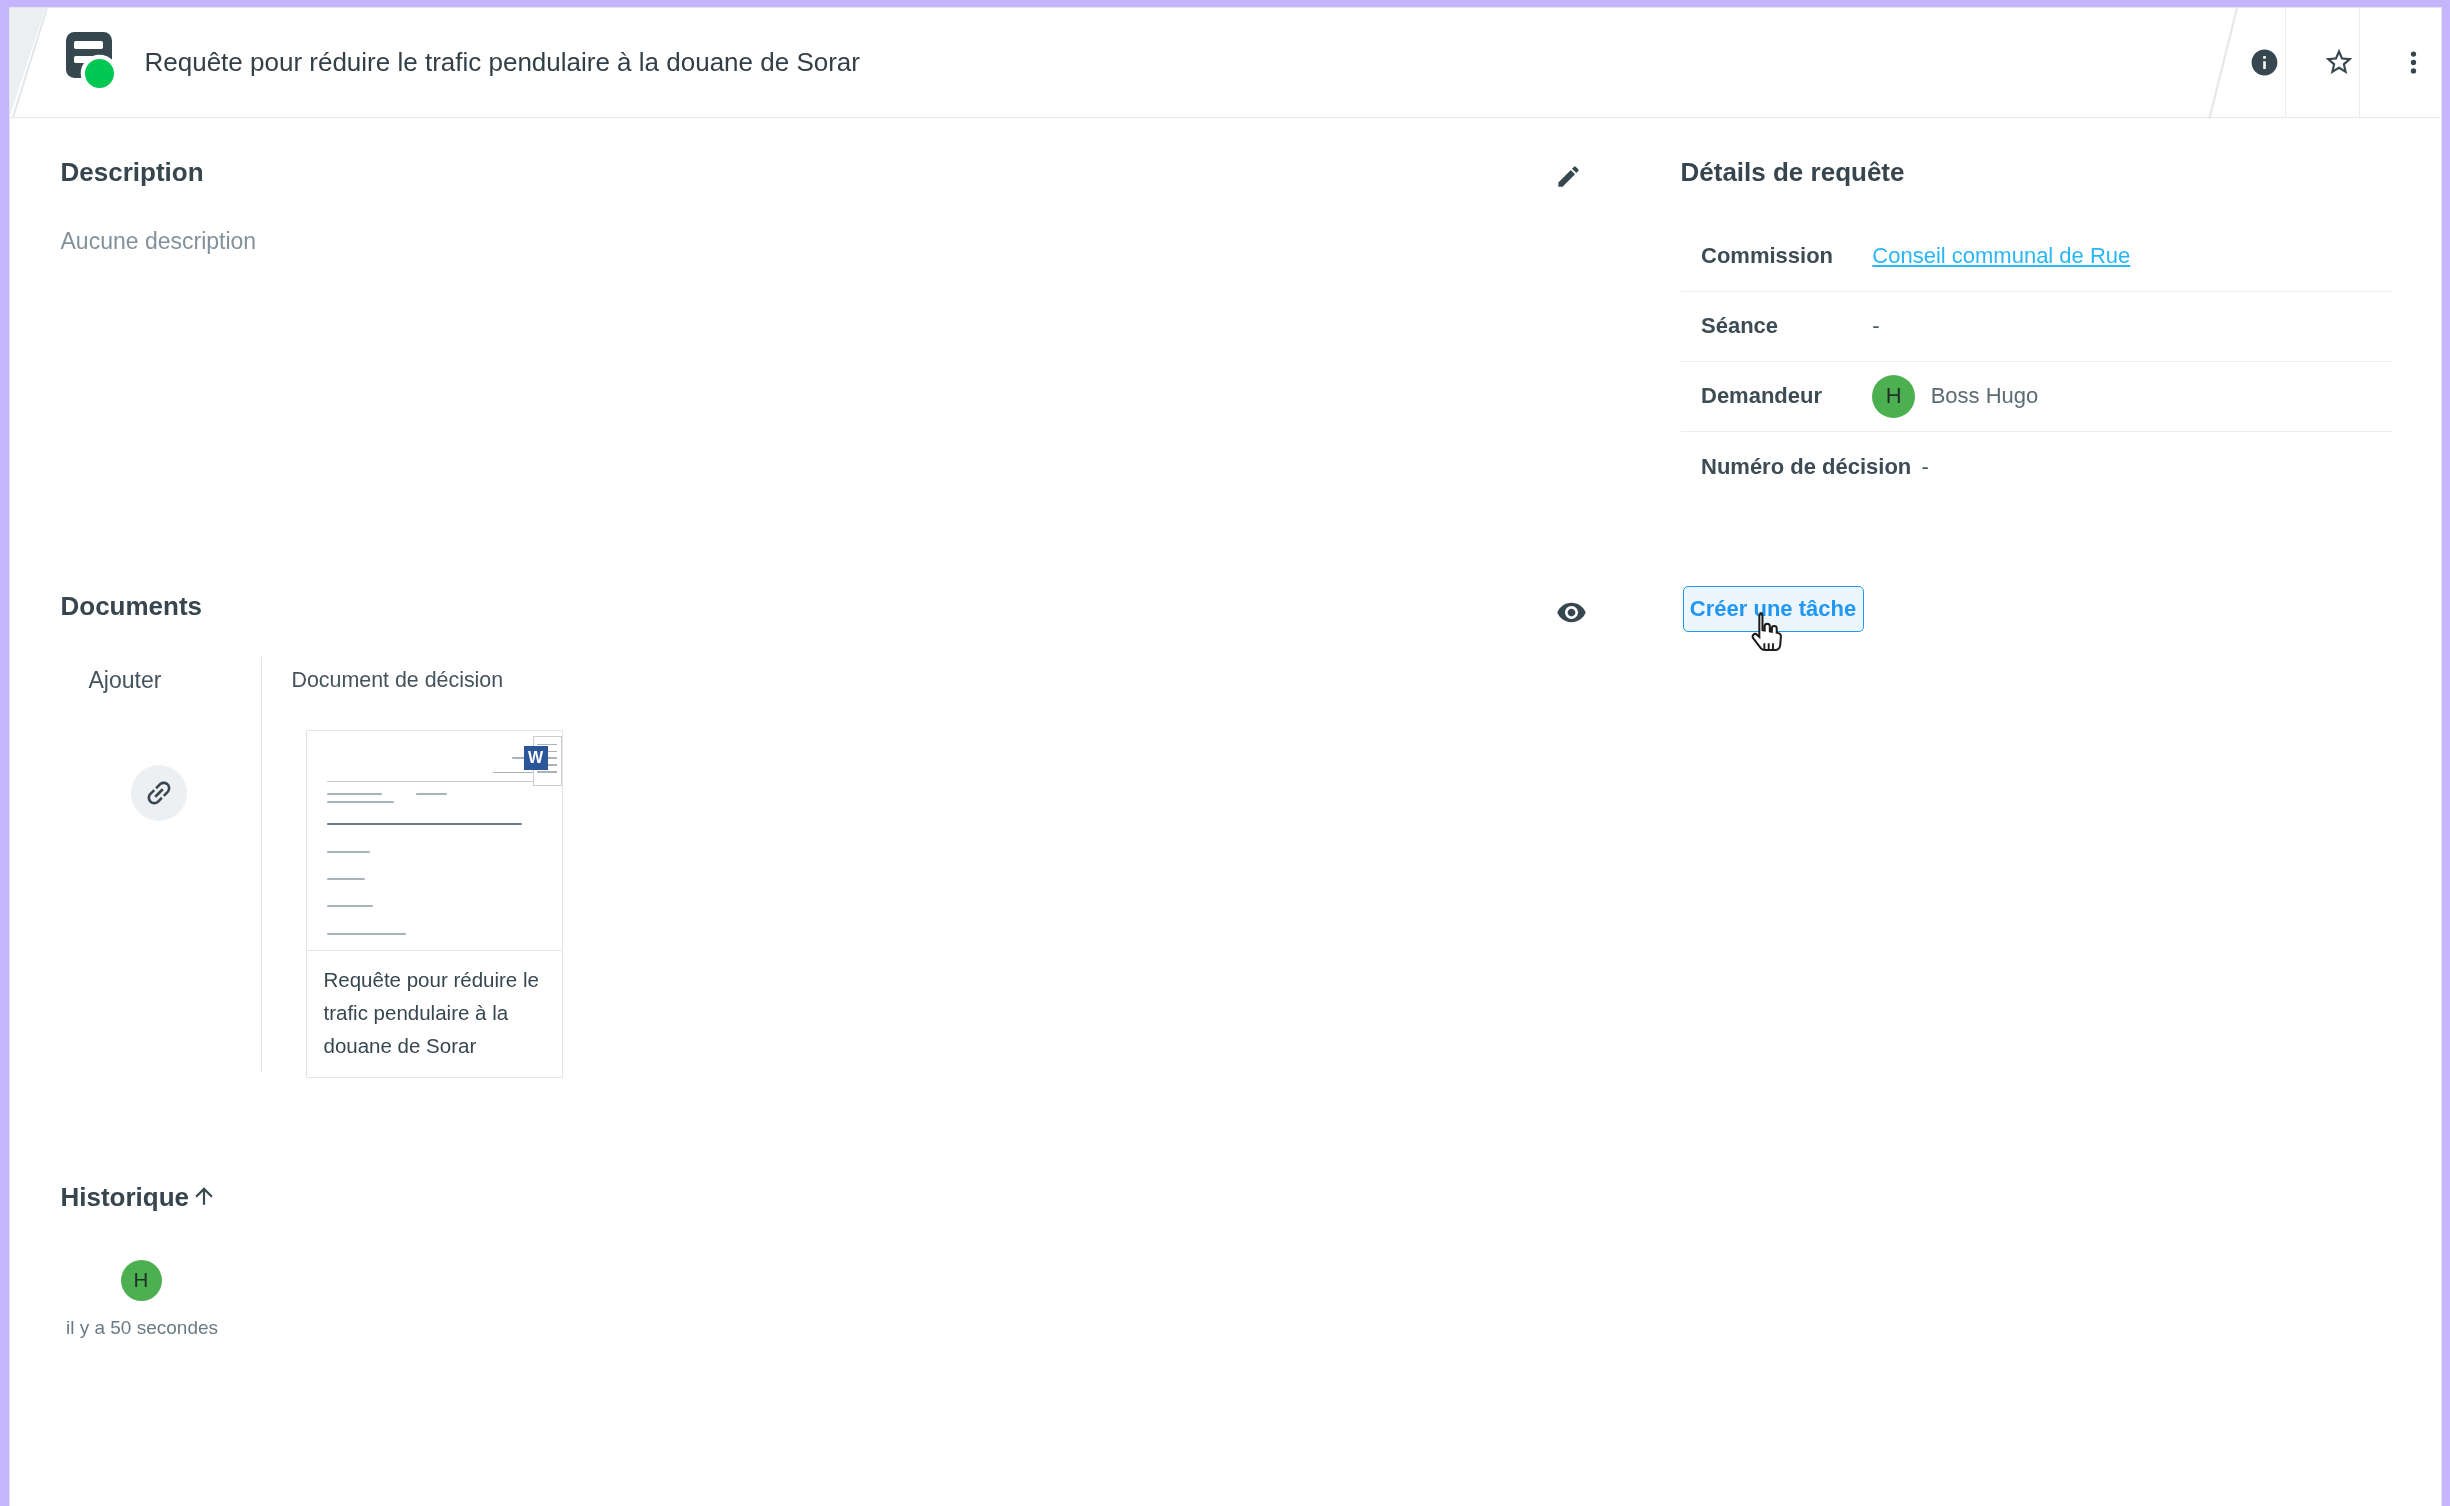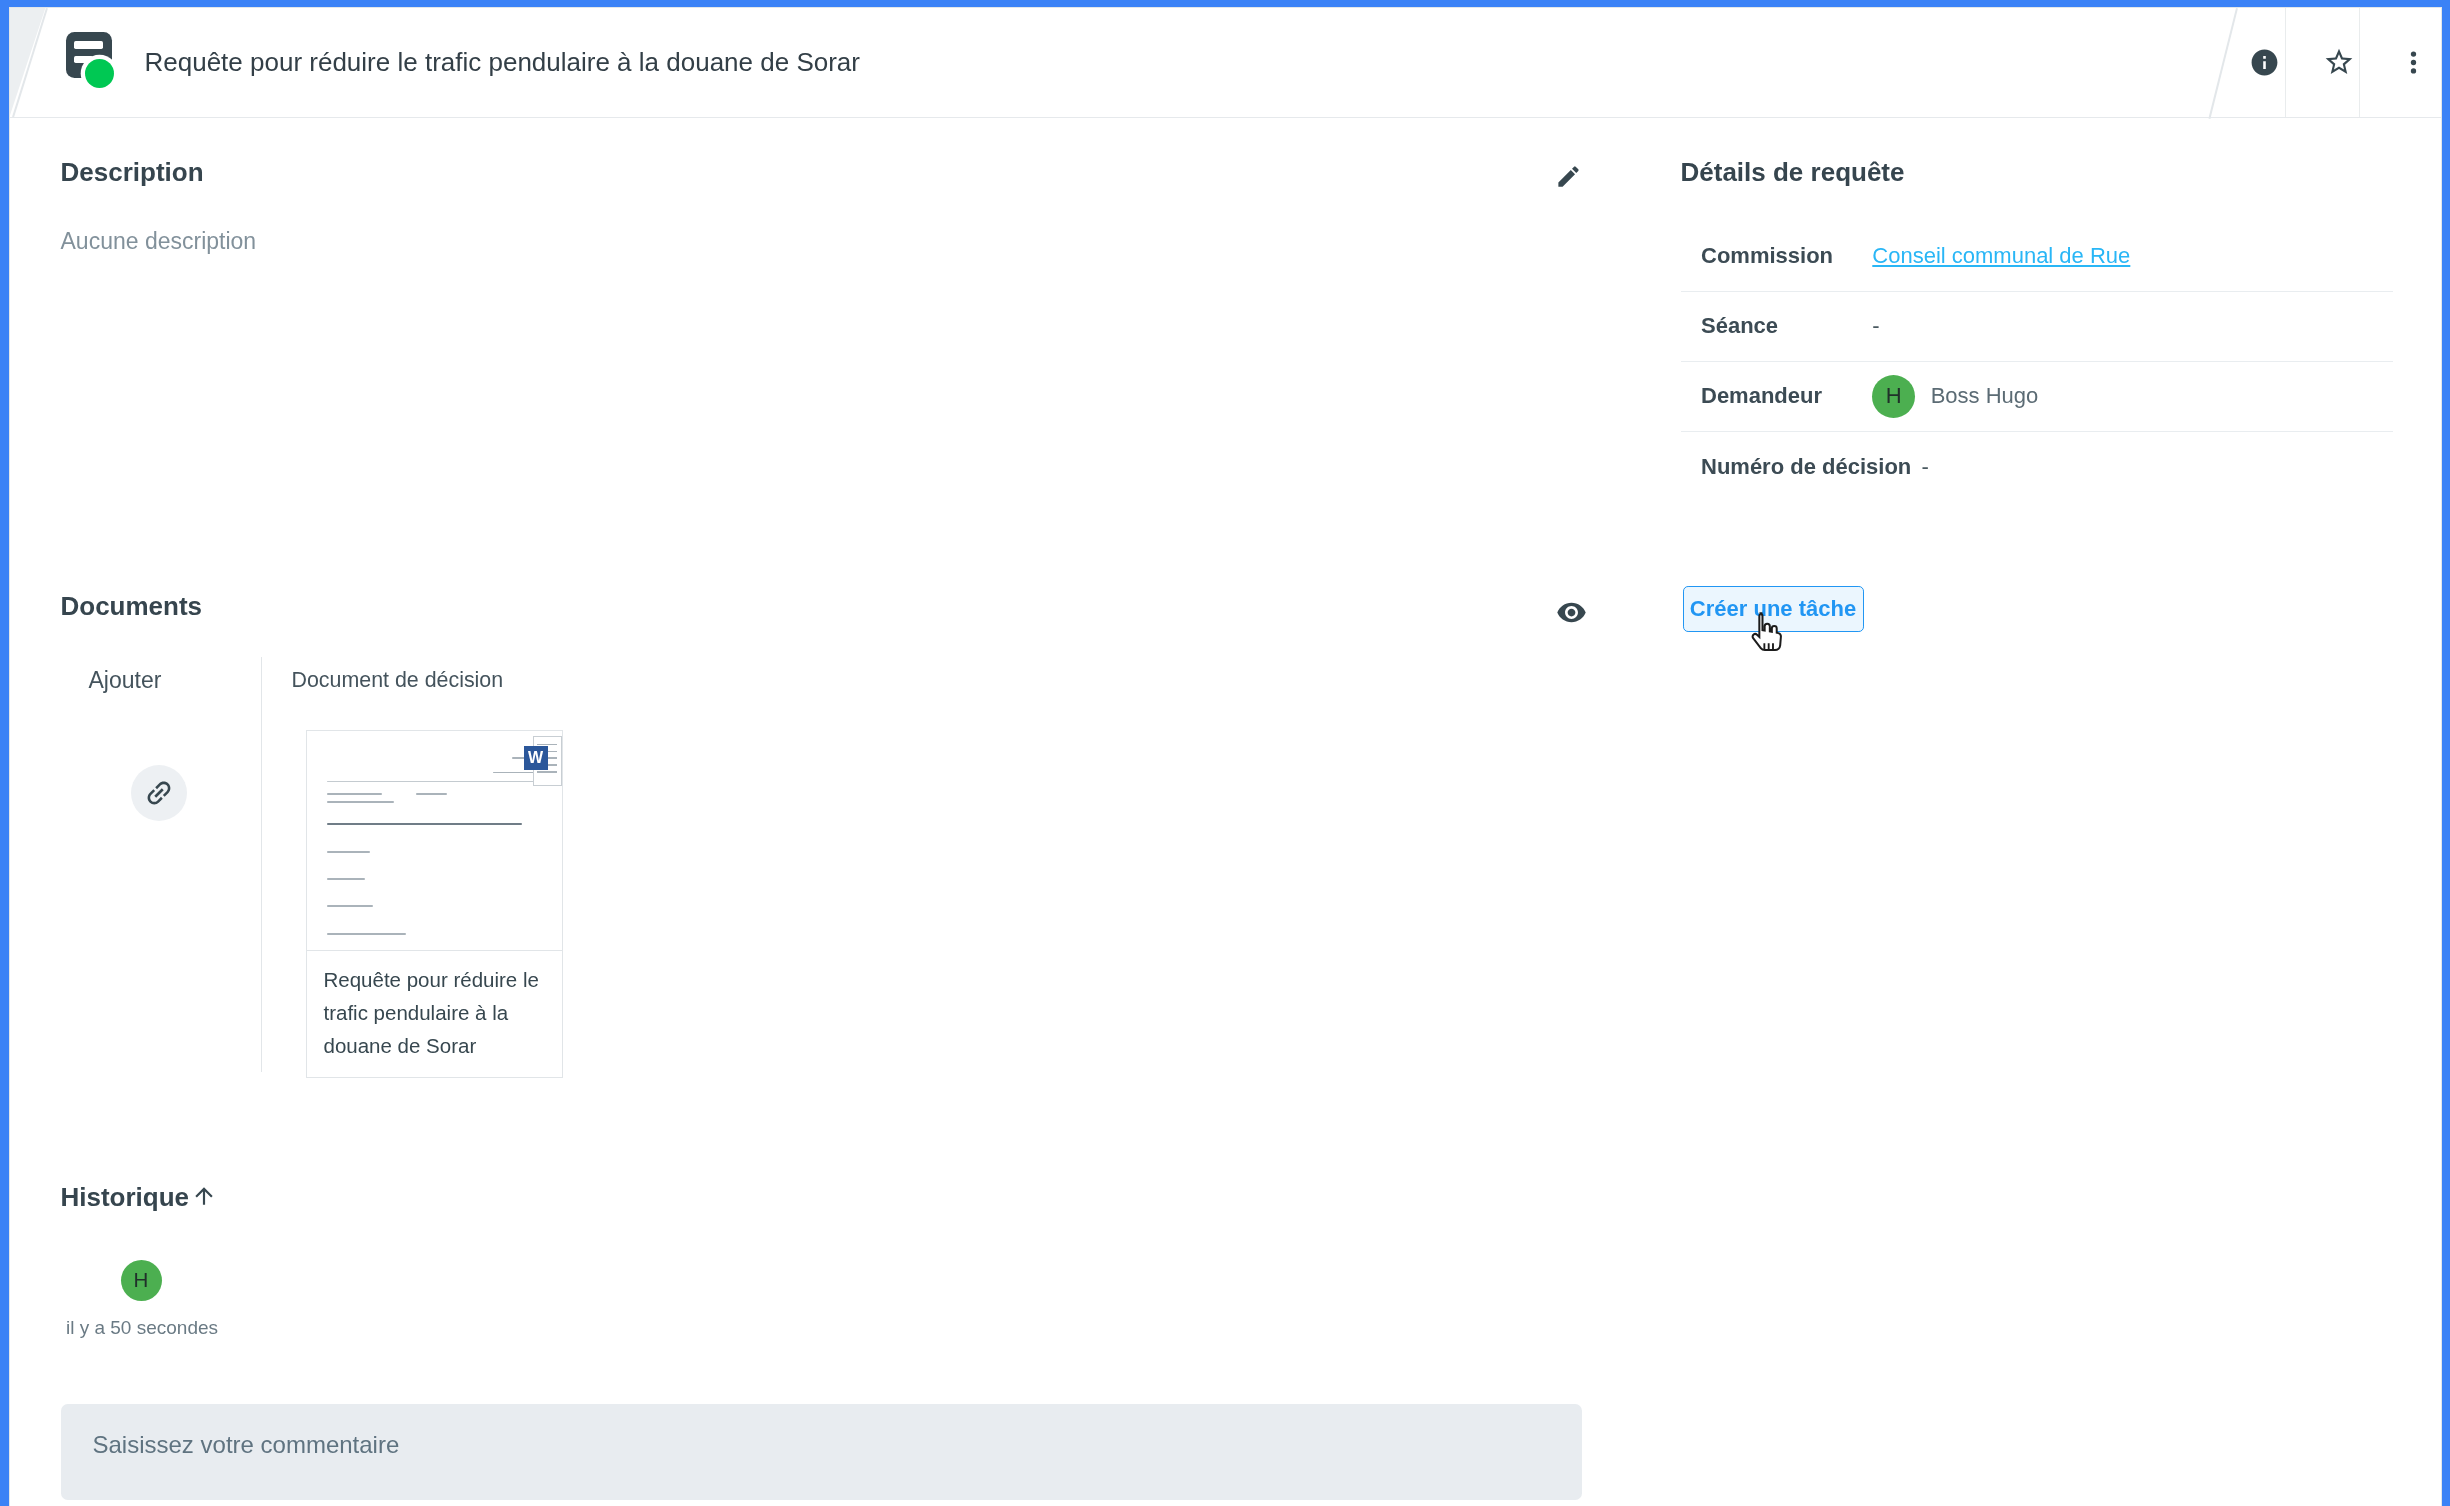--- a/index.html
+++ b/index.html
@@ -1,16 +1,16 @@
 <!DOCTYPE html>
 <html style="font-size:13.7px"><head>
 <meta charset="utf-8">
 <style>
   html,body{margin:0;padding:0;background:#eceff1;font-family:"Liberation Sans",sans-serif;}
-  #app{position:relative;width:2450px;height:1507px;background:#3b82f6;overflow:hidden;color:#37474f;}
+  #app{position:relative;width:2450px;height:1507px;background:#c4b5fd;overflow:hidden;color:#37474f;}
   .card{position:absolute;left:8.5px;top:6.8px;width:2433px;height:1500px;background:#fff;border:0.9px solid #e2e6e9;border-bottom:none;box-sizing:border-box;}
 
   
   .header{position:absolute;left:0;top:0;width:100%;height:109px;background:#fff;border-bottom:0.9px solid #e6e9ec;}
   .corner-triangle{position:absolute;left:0;top:0;width:36px;height:109px;background:#eceff1;clip-path:polygon(0 0,100% 0,0 100%);}
   .slant{position:absolute;top:0;width:1.7px;height:114px;background:#e3e7ea;transform-origin:top left;}
   .slant.left{left:36px;transform:rotate(17.3deg);}
   .slant.right{left:2226px;transform:rotate(14deg);}
   .doc-icon{position:absolute;left:56px;top:24px;width:46px;height:46px;background:#37474f;border-radius:8.5px;}
   .doc-icon .bar{position:absolute;left:8.5px;background:#fff;border-radius:1.7px;height:7.7px;}
@@ -203,17 +203,16 @@
     <div class="h2" style="left:51px;top:1174px;text-align:center;">Historique</div>
     <div class="icon-btn" style="left:181px;top:1175px;">
       <svg width="26" height="26" viewBox="0 0 24 24">
         <path fill="#37474f" d="M4 12l1.41 1.41L11 7.83V20h2V7.83l5.58 5.59L20 12l-8-8-8 8z"></path>
       </svg>
     </div>
 
     <div class="hist-avatar">H</div>
     <div class="hist-time">il y a 50 secondes</div>
 
-    <textarea class="comment-box" placeholder="Saisissez votre commentaire" style=""></textarea>
 
   </div>
 </div>
 
 
 </body></html>

